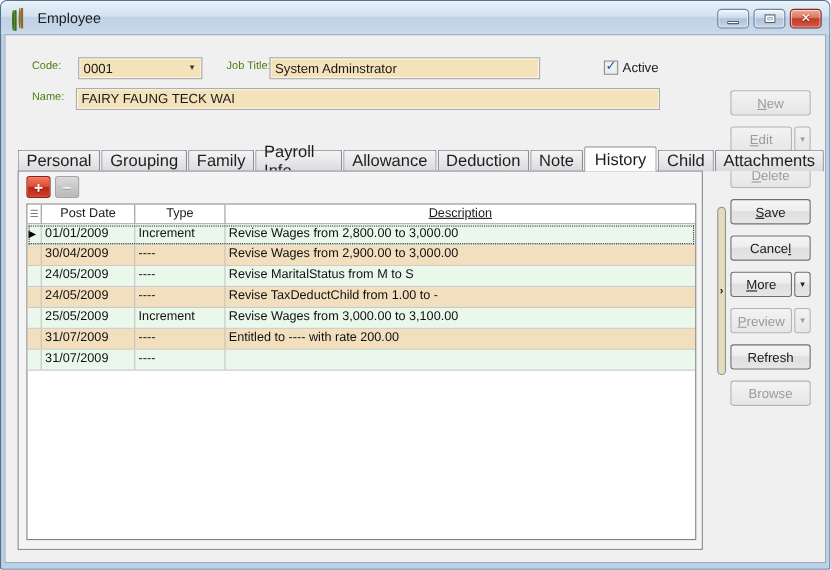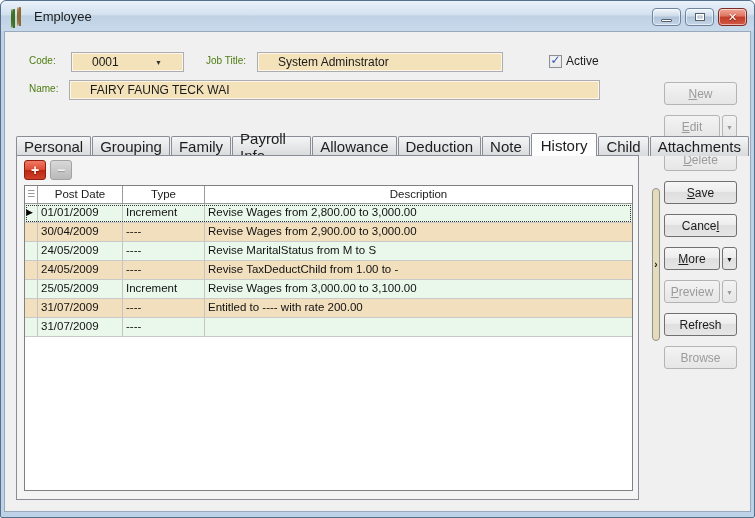--- a/index.html
+++ b/index.html
@@ -41,21 +41,21 @@
     position:absolute; left:3px; top:30px; right:3px; bottom:5px;
     background:#F0F0F0; border:1px solid #98A9BC;
   }
 
   .lbl{ position:absolute; font-size:10px; color:#4d7c0f; }
   .field{
     position:absolute; height:20px;
     background:var(--field-bg,#F3E2BA);
     border:1px solid #ABADB3;
     font-size:12px; color:#1a1a1a;
-    display:flex; align-items:center; padding:0 20px;
+    display:flex; align-items:center; padding:0 4px;
     box-shadow:inset 0 0 0 1px #FDF6E4;
   }
   .combo{ justify-content:space-between; cursor:default; }
   .combo-arrow{ font-size:7px; color:#333; padding-right:1px; }
 
   .checkbox-wrap{ position:absolute; display:flex; align-items:center; gap:4px; cursor:default; }
   .checkbox{
     width:13px; height:13px; background:linear-gradient(to bottom,#F4F4F4,#EBEBEB);
     border:1px solid #8E8F8F; box-shadow:inset 0 0 0 1px #E7EBF2;
     display:flex; align-items:center; justify-content:center;
@@ -107,21 +107,21 @@
   .g-row.header{ height:18px; background:#fff; border-bottom:1px solid #9a9a9a; }
   .g-cell{
     border-right:1px solid #C4C4C4; padding:2px 3px 0 3px;
     overflow:hidden; white-space:nowrap; height:100%;
   }
   .c-ind{ width:13px; flex:none; padding:1px 1px 0 1px; }
   .c-date{ width:85px; flex:none; }
   .c-type{ width:82px; flex:none; }
   .c-desc{ flex:1; border-right:none; }
   .header .g-cell{ text-align:center; color:#1a1a1a; border-right:1px solid #9a9a9a;}
-  .header .c-desc{ border-right:none; }
+  .header .c-desc{ border-right:none;text-decoration:underline; }
   .g-row.data{ border-bottom:1px solid #C9C9C9; }
   .g-row.green{ background:var(--row-green,#EAF8EB); }
   .g-row.tan{ background:var(--row-tan,#F2DFBE); }
   .g-row.selected{ outline:1px dotted #303030; outline-offset:-2px; }
   .list-icon{ color:#7b7b7b; font-size:9px; line-height:1.6; }
   .row-pointer{ font-size:9px; color:#000; line-height:1.7; }
 
   
   .splitter{
     position:absolute; left:647px; top:156px; width:8px; height:153px;
@@ -185,21 +185,21 @@
 
   <div class="client">
 
     <span class="lbl" style="left:24px; top:23px;">Code:</span>
     <div class="field combo" style="left:66px; top:20px; width:113px;">
       <span>0001</span>
       <span class="combo-arrow">▼</span>
     </div>
 
     <span class="lbl" style="left:201px; top:23px;">Job Title:</span>
-    <div class="field" style="left:252px; top:20px; width:246px;">
+    <div class="field" style="left:240px; top:20px; width:246px;">
       <span>System Adminstrator</span>
     </div>
 
     <div class="checkbox-wrap" style="left:544px; top:22px;">
       <span class="checkbox">
           <span class="checkmark">✓</span>
         </span>
       <span class="cb-label">Active</span>
     </div>
 

